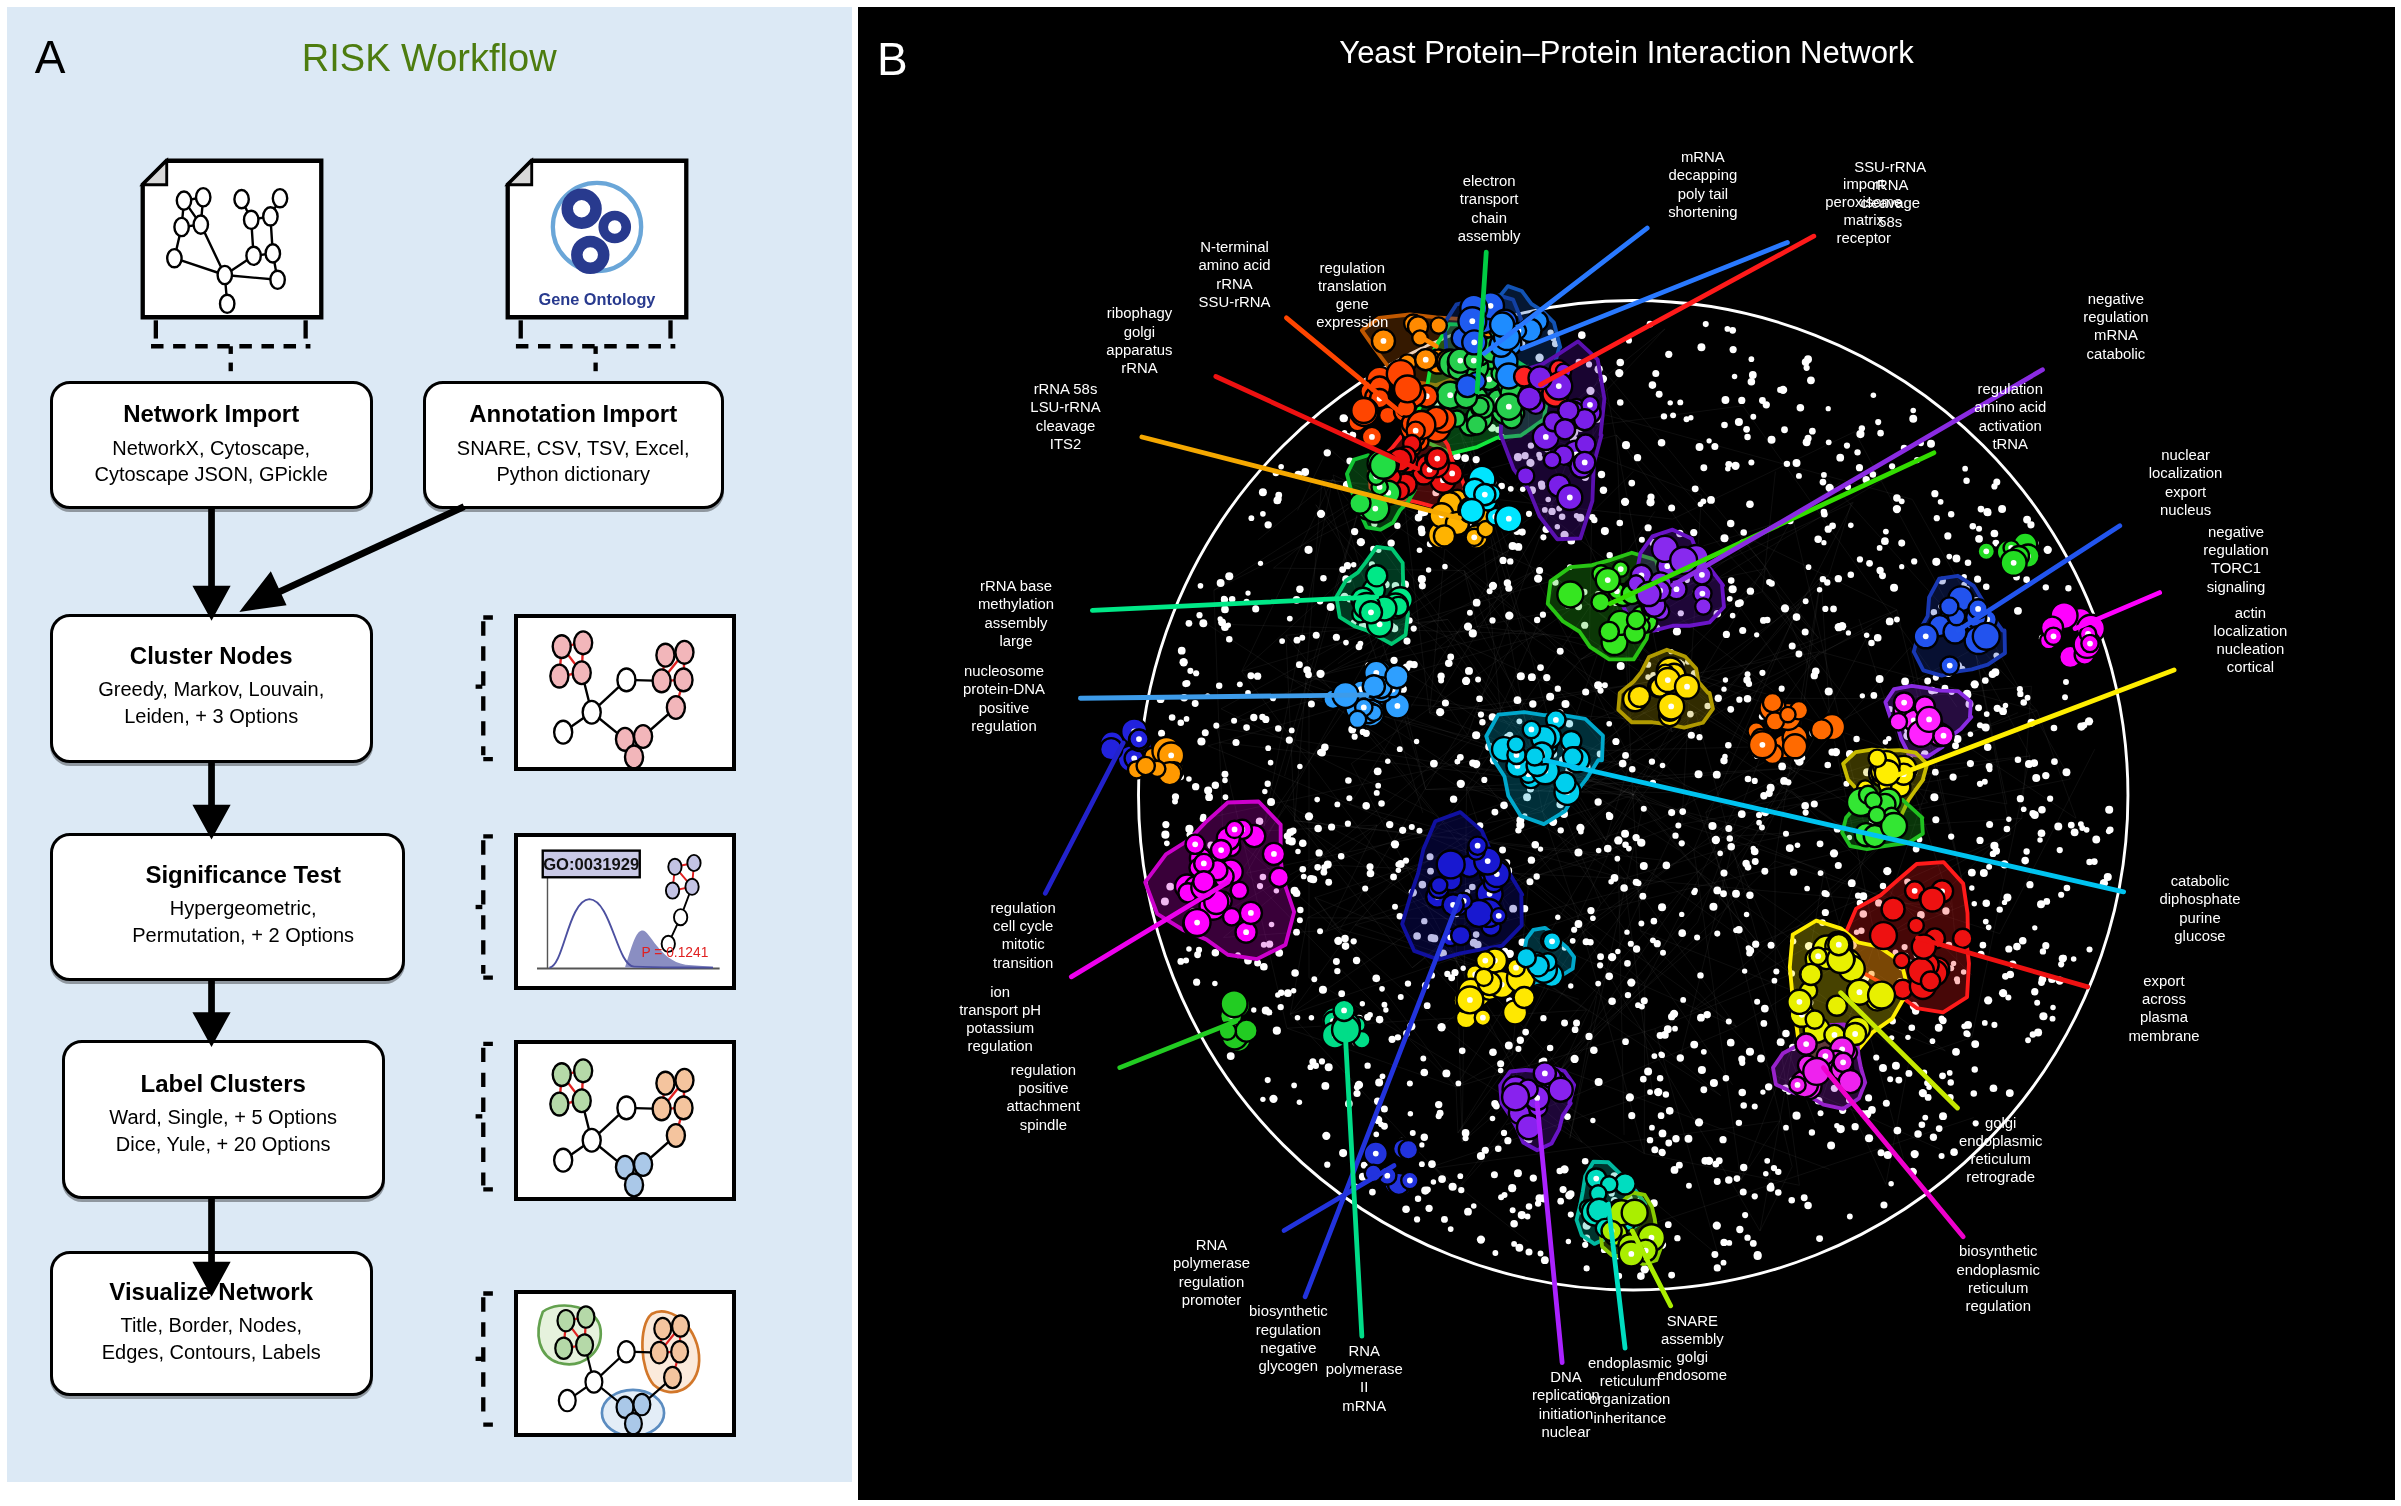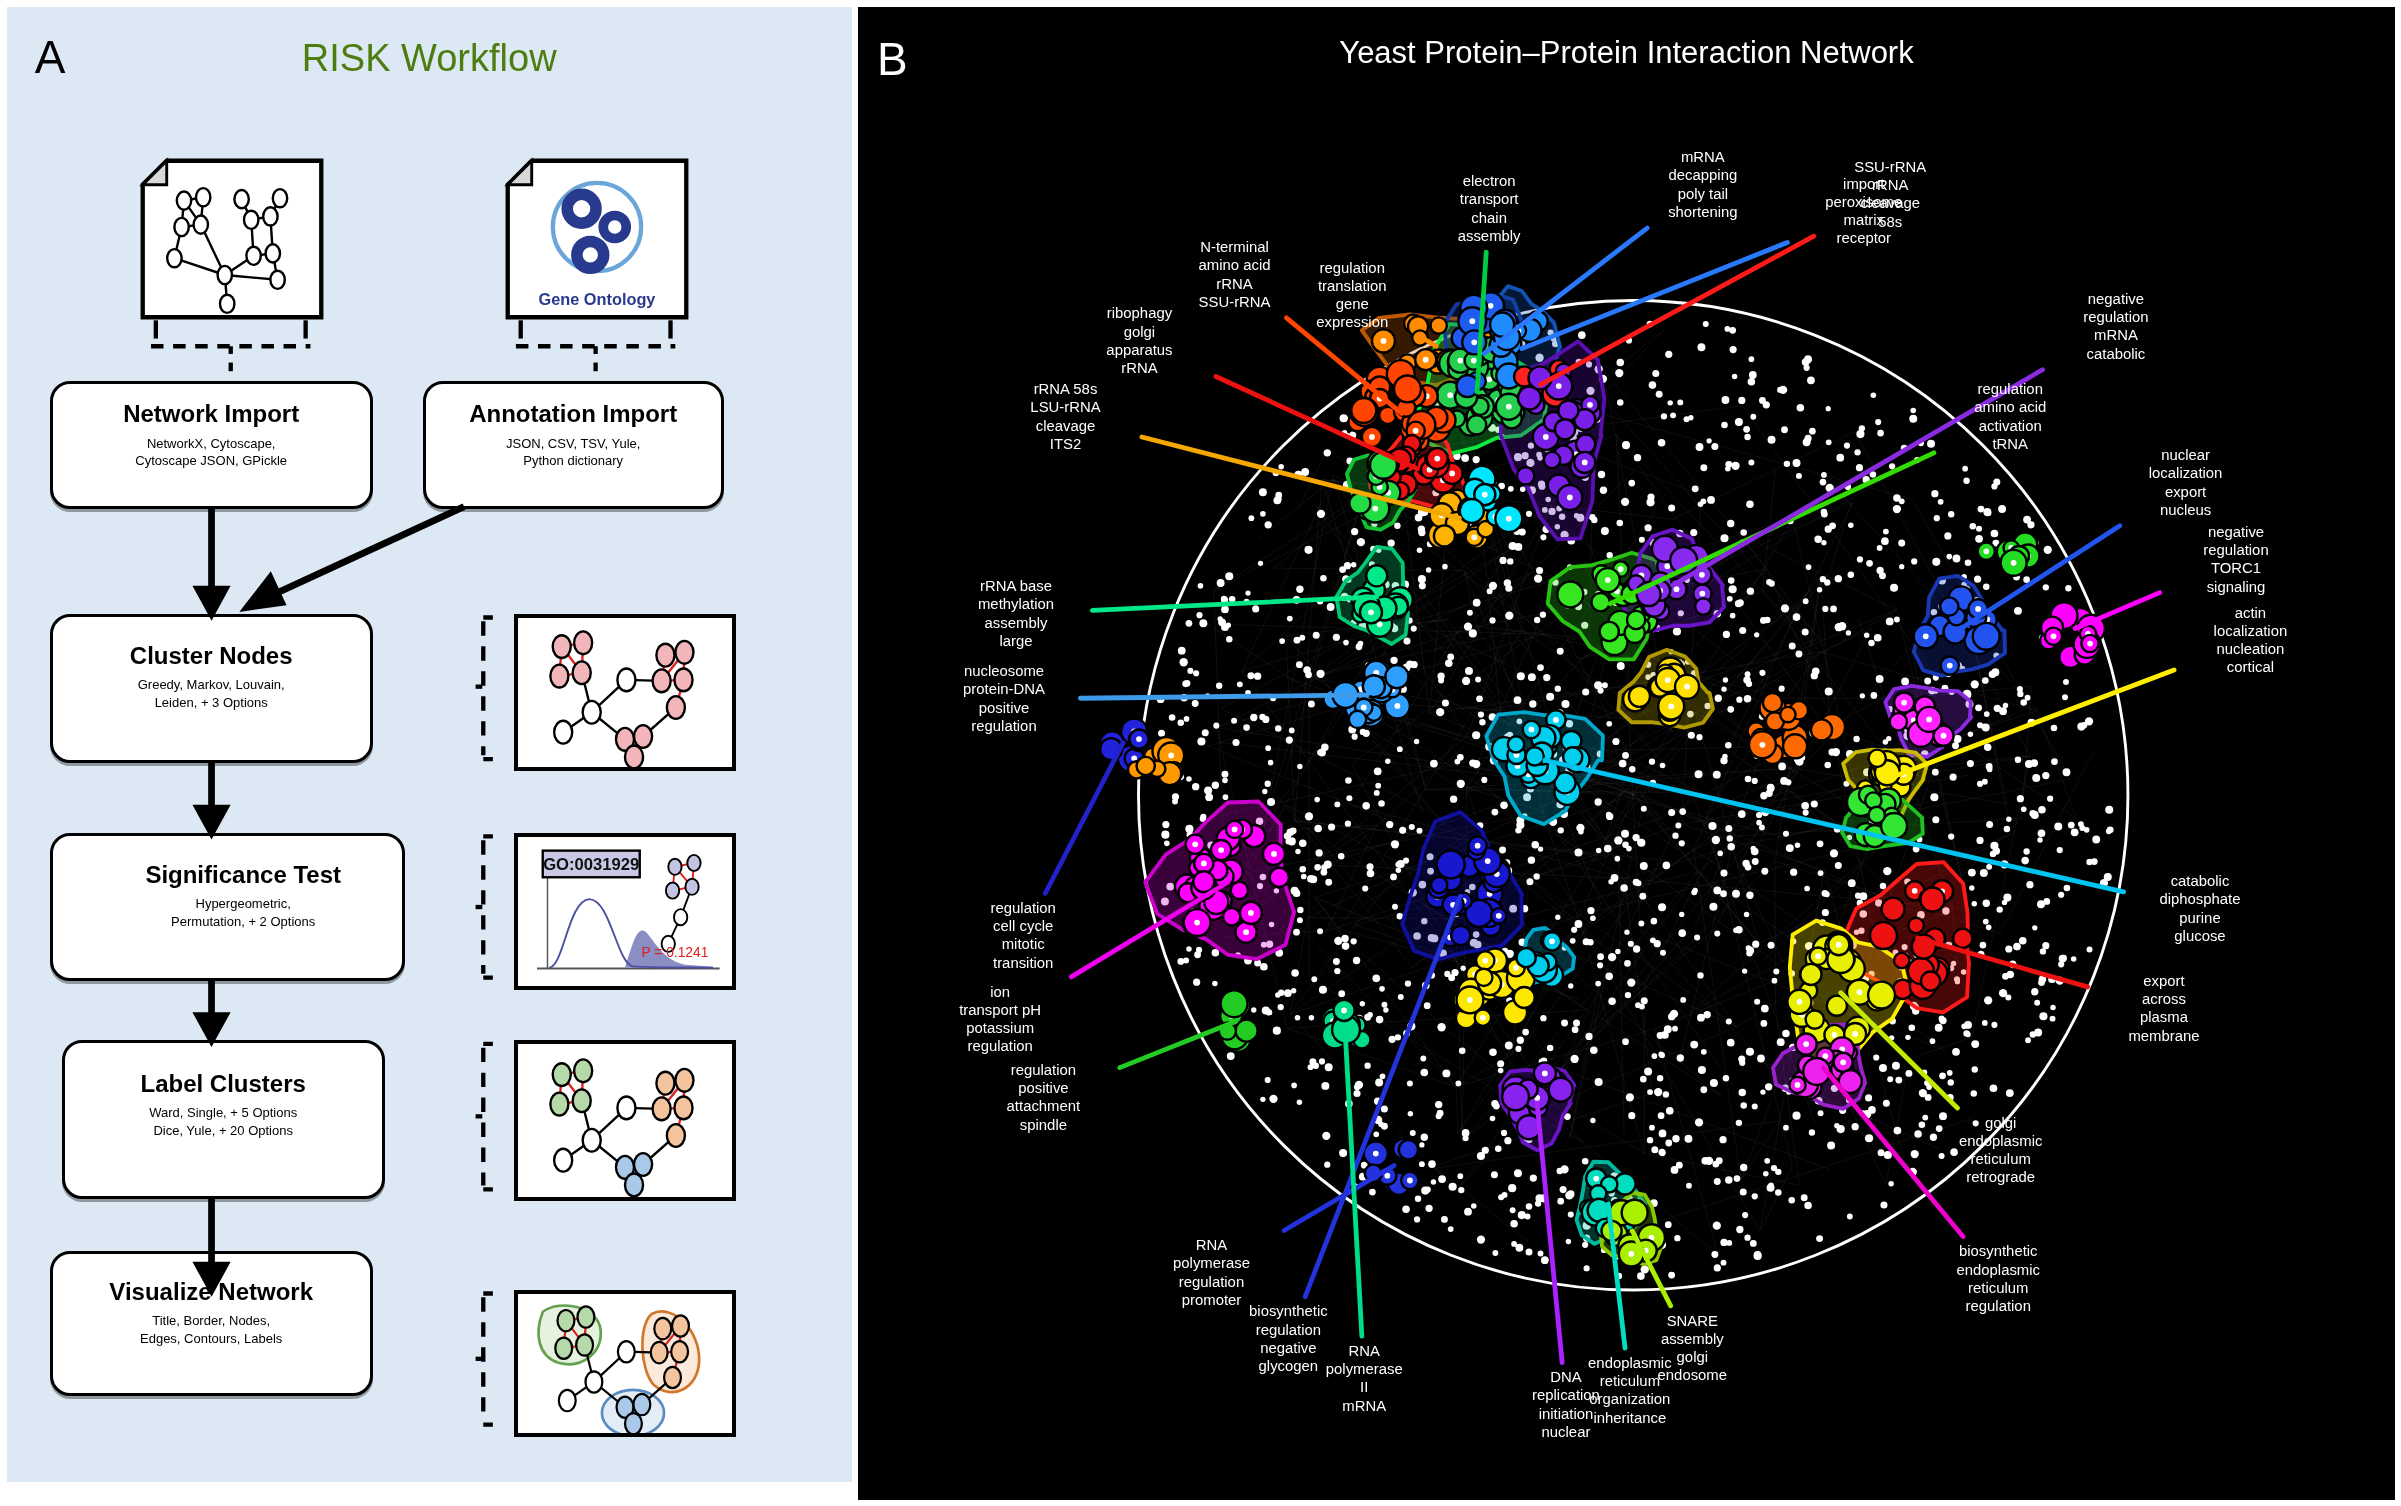--- a/index.html
+++ b/index.html
@@ -8,21 +8,21 @@
   #panelA{left:6.7px;width:845px;height:1475px;background:#dce9f5;}
   #panelB{left:858px;width:1537px;height:1493px;background:#000000;}
   .corner-label{position:absolute;font-size:46px;color:#111;font-weight:400;}
   #panelA .corner-label{left:28px;top:23px;color:#000;}
   #panelB .corner-label{left:19px;top:25px;color:#fff;}
   .panel-title{position:absolute;width:100%;text-align:center;font-weight:400;}
   #panelA .panel-title{top:30px;font-size:38px;color:#4d7c0f;}
   #panelB .panel-title{top:28px;font-size:31px;color:#fff;}
   .step-box{position:absolute;background:#fff;border:3.8px solid #000;border-radius:20px;box-shadow:0 2.9px 0 rgba(0,0,0,.35);text-align:center;color:#000;}
   .step-title{font-weight:bold;font-size:24px;margin-top:16.3px;}
-  .step-sub{font-size:13px;margin-top:6.7px;line-height:1.32;}
+  .step-sub{font-size:20px;margin-top:6.7px;line-height:1.32;}
   .illus-box{position:absolute;background:#fff;border:4.3px solid #000;}
   .doc-icon{position:absolute;}
   svg{display:block;}
   .overlay{position:absolute;left:0;top:0;}
   .net-label{font-size:31px;fill:#ffffff;}
 </style>
 </head>
 <body>
 
 <div id="panelA" class="panel">
@@ -68,21 +68,21 @@
       <text x="210" y="312" text-anchor="middle" font-size="34" font-weight="bold" fill="#283a8e">Gene Ontology</text>
     </svg>
   </div>
 
   <div class="step-box" style="left:43px;top:374px;width:317px;height:122px;">
     <div class="step-title">Network Import</div>
     <div class="step-sub"><span>NetworkX, Cytoscape,</span><br><span>Cytoscape JSON, GPickle</span></div>
   </div>
   <div class="step-box" style="left:416px;top:374px;width:295px;height:122px;">
     <div class="step-title">Annotation Import</div>
-    <div class="step-sub"><span>JSON, CSV, TSV, Yule,</span><br><span>Python dictionary</span></div>
+    <div class="step-sub"><span>SNARE, CSV, TSV, Excel,</span><br><span>Python dictionary</span></div>
   </div>
   <div class="step-box" style="left:43px;top:607px;width:317px;height:143px;">
     <div class="step-title" style="margin-top:25px;">Cluster Nodes</div>
     <div class="step-sub"><span>Greedy, Markov, Louvain,</span><br><span>Leiden, + 3 Options</span></div>
   </div>
   <div class="step-box" style="left:43px;top:826px;width:317px;height:142px;padding-left:32px;">
     <div class="step-title" style="margin-top:25px;">Significance Test</div>
     <div class="step-sub"><span>Hypergeometric,</span><br><span>Permutation, + 2 Options</span></div>
   </div>
   <div class="step-box" style="left:55px;top:1033px;width:317px;height:153px;">

